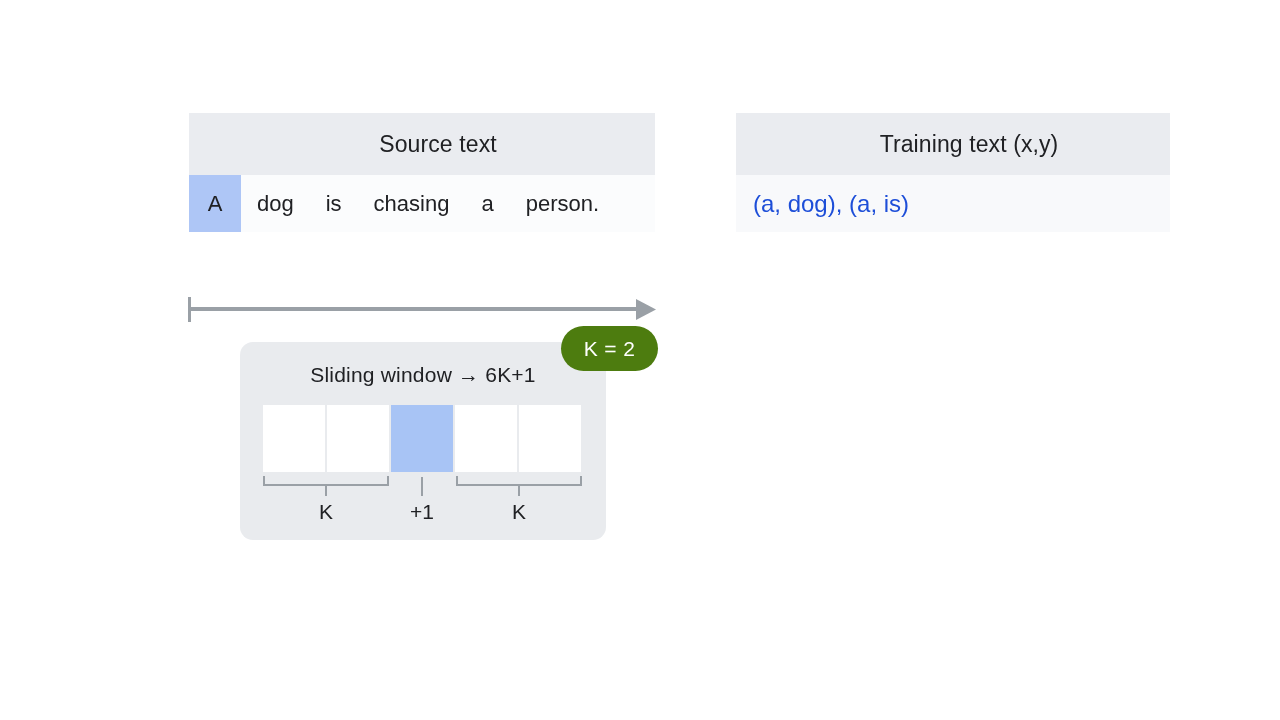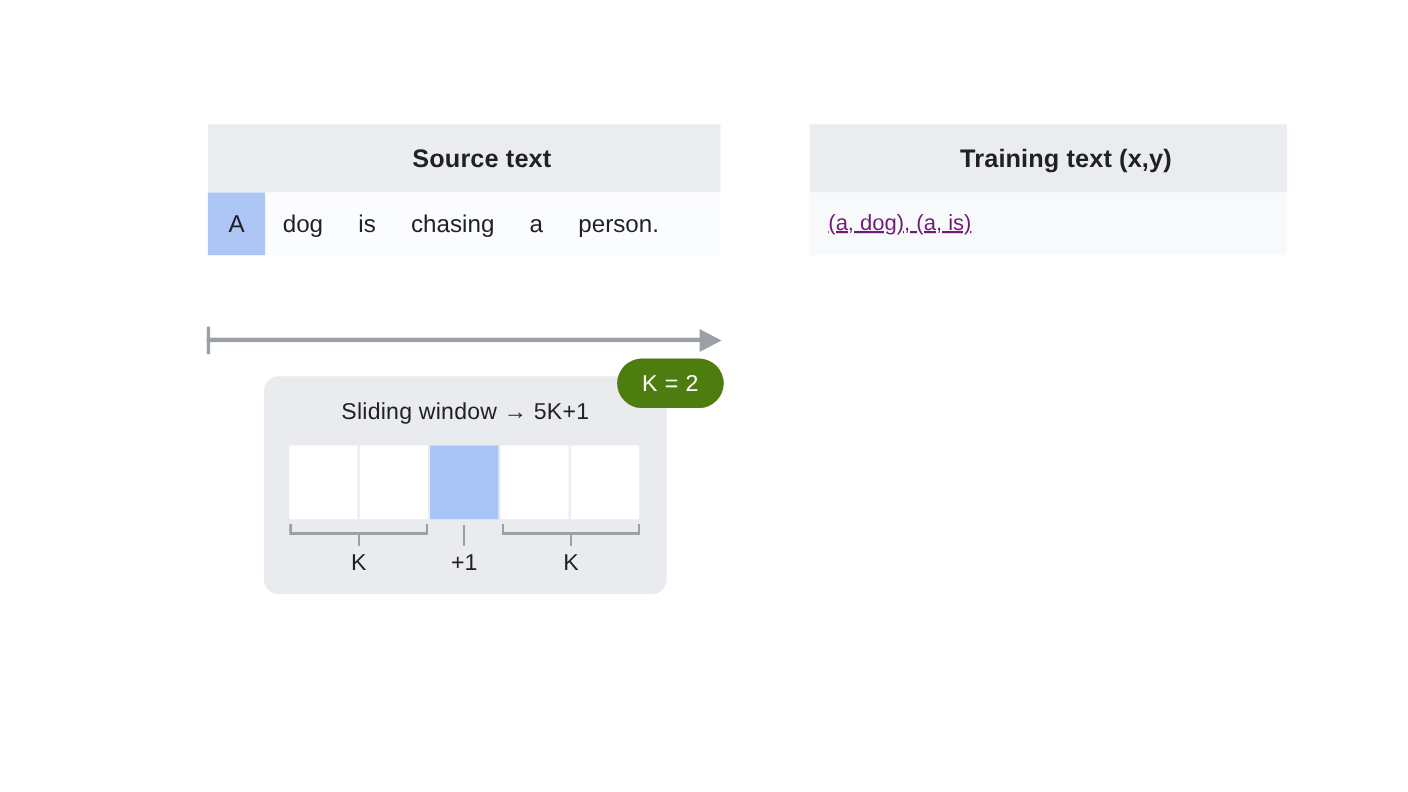--- a/index.html
+++ b/index.html
@@ -22,21 +22,21 @@
   .panel {
     position: absolute;
   }
   .panel-header {
     background: #eaecf0;
     height: 62px;
     display: flex;
     align-items: center;
     justify-content: center;
     font-size: 23px;
-    font-weight: 700;
+    font-weight: 400;
     color: #202124;
     letter-spacing: 0.1px;
     padding-left: 32px;
   }
   .panel-body {
     background: #f8f9fb;
     height: 57px;
     display: flex;
     align-items: center;
   }
@@ -80,24 +80,23 @@
   #training-panel {
     left: 736px;
     top: 113px;
     width: 434px;
   }
   #training-panel .panel-body {
     padding-left: 17px;
     background: #f8f9fb;
   }
   #training-panel .panel-body .value {
-    font-size: 20px;
-    color: #701a75;
+    font-size: 24px;
+    color: #1d4ed8;
     white-space: nowrap;
-    text-decoration: underline;
   }
 
   
   #axis-arrow {
     position: absolute;
     left: 186px;
     top: 294px;
     width: 472px;
     height: 32px;
   }
@@ -213,21 +212,21 @@
 
   <rect x="2" y="3" width="3" height="25" fill="#9aa0a6"></rect>
 
   <rect x="2" y="13" width="452" height="4" fill="#9aa0a6"></rect>
 
   <polygon points="450,5 470,15.5 450,26" fill="#9aa0a6"></polygon>
 </svg>
 
 <div id="window-card">
 
-  <div id="window-card-title">Sliding window → 5K+1</div>
+  <div id="window-card-title">Sliding window → 6K+1</div>
 
   <div class="cells-row">
     <div class="cell"></div>
     <div class="cell"></div>
     <div class="cell center"></div>
     <div class="cell"></div>
     <div class="cell"></div>
   </div>
 
   <svg class="brackets" viewBox="0 0 320 26" width="320" height="26" xmlns="http://www.w3.org/2000/svg">

